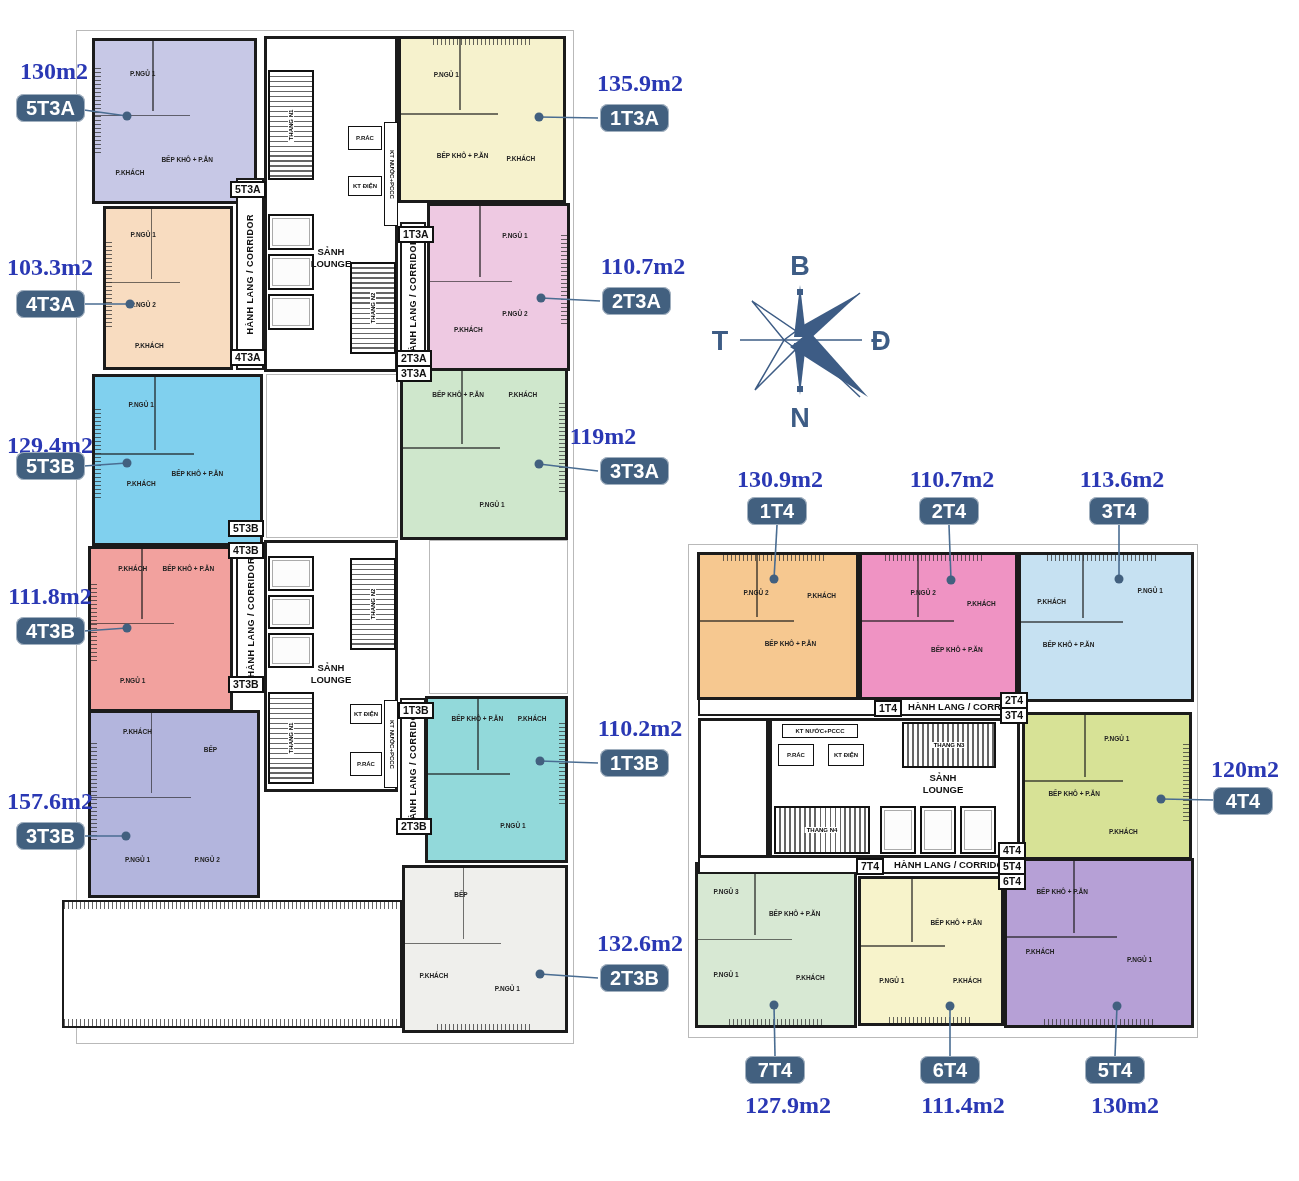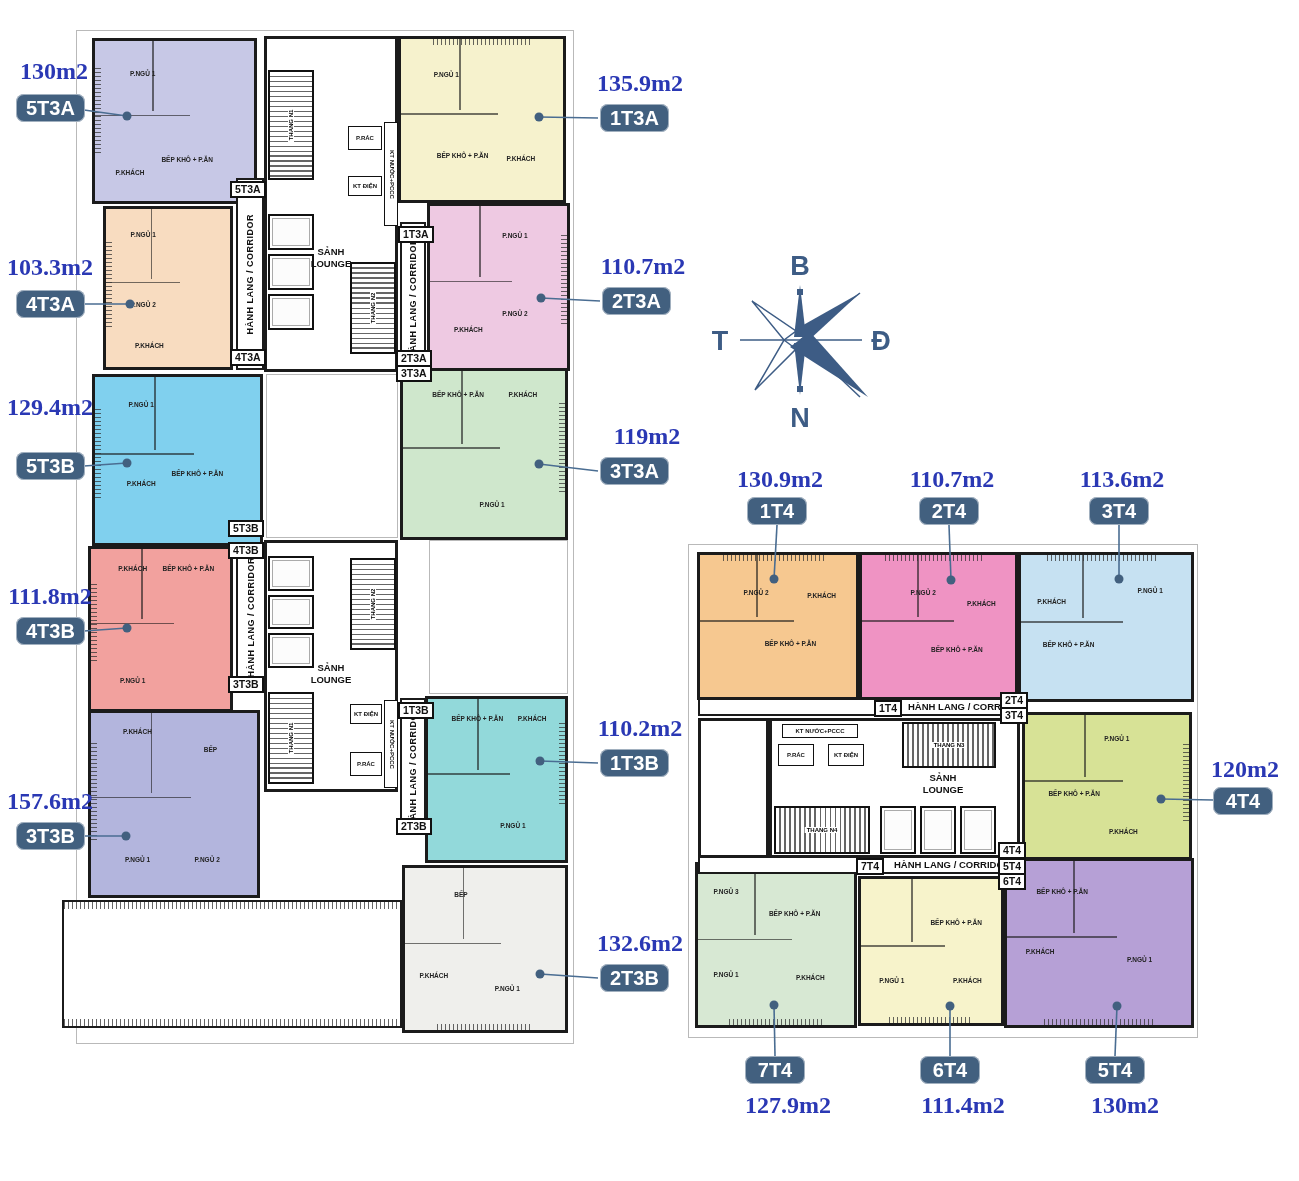--- a/index.html
+++ b/index.html
@@ -257,32 +257,32 @@
   <span class="htext" style="left:894px;top:859px">HÀNH LANG / CORRIDOR</span>
   <div class="ctag" style="left:856px;top:858px">7T4</div>
   <div class="ctag" style="left:998px;top:842px">4T4</div>
   <div class="ctag" style="left:998px;top:858px">5T4</div>
   <div class="ctag" style="left:998px;top:873px">6T4</div>
 
   <div class="area" style="left:6px;top:58px;width:96px">130m2</div>
   <div class="badge" style="left:16px;top:94px">5T3A</div>
   <div class="area" style="left:0px;top:254px;width:100px">103.3m2</div>
   <div class="badge" style="left:16px;top:290px">4T3A</div>
-  <div class="area" style="left:0px;top:394px;width:100px">129.4m2</div>
+  <div class="area" style="left:0px;top:432px;width:100px">129.4m2</div>
   <div class="badge" style="left:16px;top:452px">5T3B</div>
   <div class="area" style="left:0px;top:583px;width:100px">111.8m2</div>
   <div class="badge" style="left:16px;top:617px">4T3B</div>
   <div class="area" style="left:0px;top:788px;width:100px">157.6m2</div>
   <div class="badge" style="left:16px;top:822px">3T3B</div>
 
   <div class="area" style="left:590px;top:70px;width:100px">135.9m2</div>
   <div class="badge" style="left:600px;top:104px">1T3A</div>
   <div class="area" style="left:593px;top:253px;width:100px">110.7m2</div>
   <div class="badge" style="left:602px;top:287px">2T3A</div>
-  <div class="area" style="left:607px;top:423px;width:80px">119m2</div>
+  <div class="area" style="left:563px;top:423px;width:80px">119m2</div>
   <div class="badge" style="left:600px;top:457px">3T3A</div>
   <div class="area" style="left:590px;top:715px;width:100px">110.2m2</div>
   <div class="badge" style="left:600px;top:749px">1T3B</div>
   <div class="area" style="left:590px;top:930px;width:100px">132.6m2</div>
   <div class="badge" style="left:600px;top:964px">2T3B</div>
 
   <div class="area center" style="left:780px;top:466px">130.9m2</div>
   <div class="badge center" style="left:777px;top:497px">1T4</div>
   <div class="area center" style="left:952px;top:466px">110.7m2</div>
   <div class="badge center" style="left:949px;top:497px">2T4</div>

